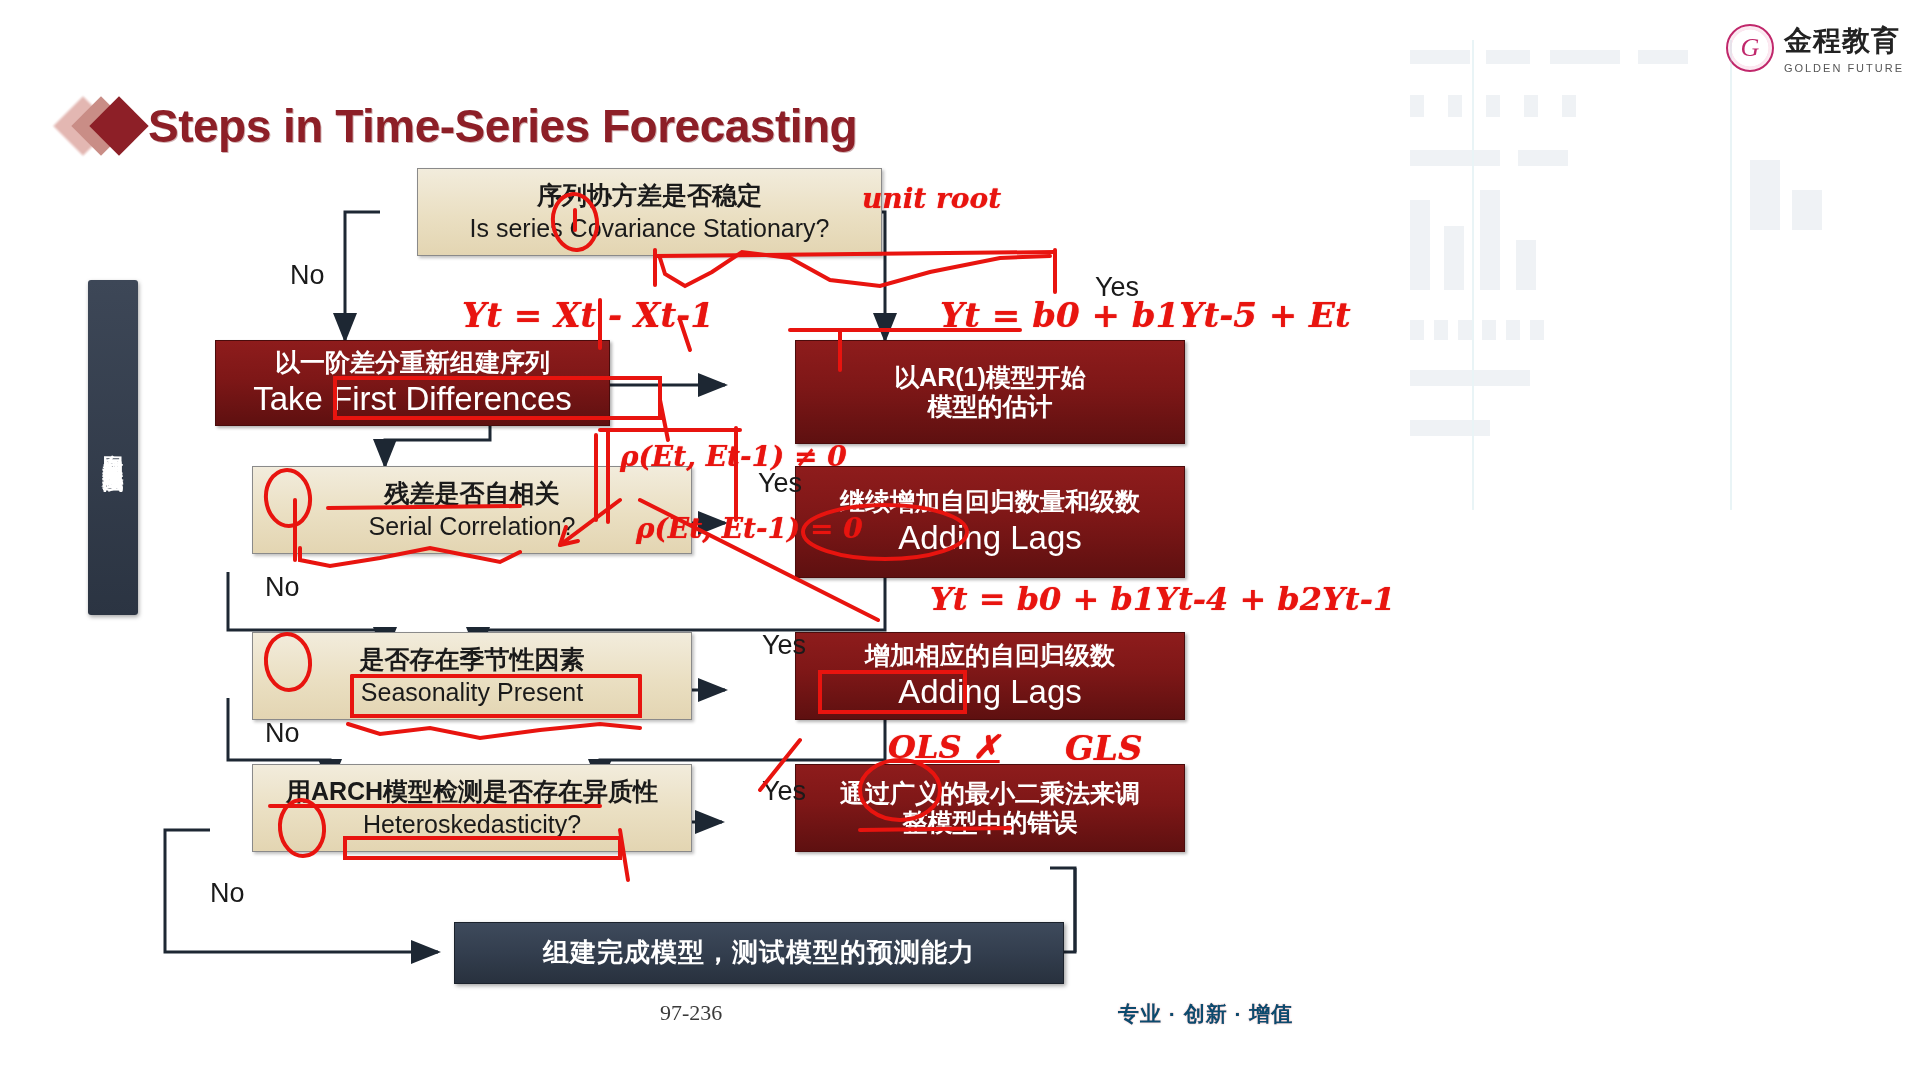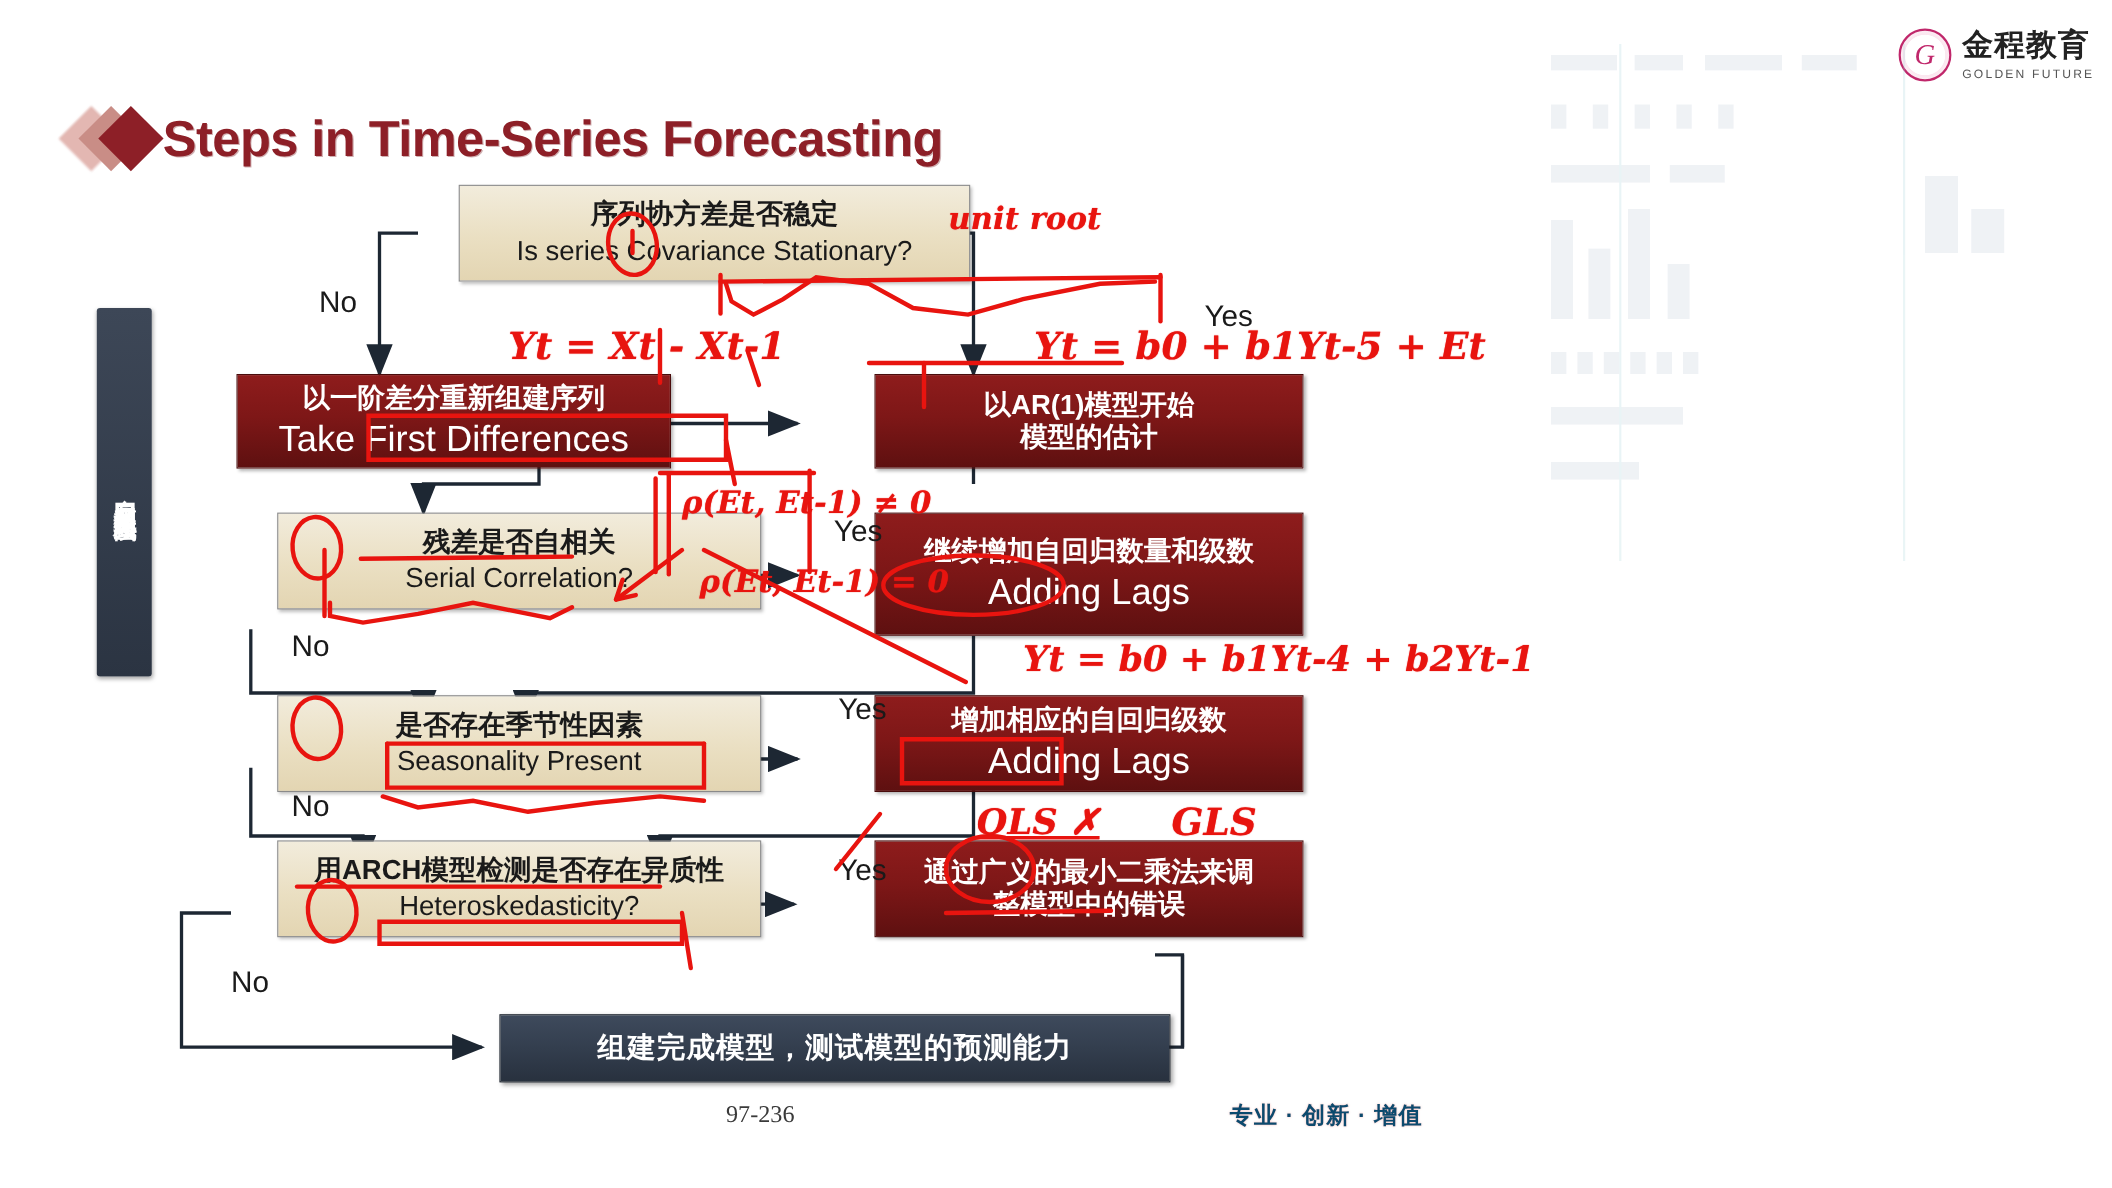--- a/index.html
+++ b/index.html
@@ -96,21 +96,21 @@
   #footer-slogan {
     position: absolute; left: 1118px; top: 1000px;
     font-size: 21px; font-weight: bold; color: #0c4a6e;
     letter-spacing: 1px;
     text-shadow: 0 0 2px rgba(232,69,60,.4);
   }
 
   
   #right-panel { position: absolute; left: 1400px; top: 0; width: 520px; height: 1080px; background:#fff; }
 
-  #logo-wrap { position: absolute; right: 16px; top: 22px; display: flex; align-items: flex-end; gap: 10px; }
+  #logo-wrap { position: absolute; right: 16px; top: 22px; display: flex; align-items: center; gap: 10px; }
   #logo-seal {
     width: 48px; height: 48px; border-radius: 50%;
     border: 2px solid #c0276b;
     position: relative; flex: none;
     background: radial-gradient(circle at 50% 50%, #fff 58%, #fbe6ef 60%, #fff 100%);
   }
   #logo-seal::after {
     content: "G"; position: absolute; inset: 0;
     display:flex; align-items:center; justify-content:center;
     font-family: "Liberation Serif", serif; font-style: italic;
@@ -196,21 +196,21 @@
       <div class="node decision" style="left:380px; top:168px; width:465px; height:88px;">
         <span class="cn">序列协方差是否稳定</span>
         <span class="en">Is series Covariance Stationary?</span>
       </div>
 
       <div class="node process" style="left:215px; top:340px; width:395px; height:86px;">
         <span class="cn">以一阶差分重新组建序列</span>
         <span class="en">Take First Differences</span>
       </div>
 
-      <div class="node process" style="left:795px; top:340px; width:390px; height:86px;">
+      <div class="node process" style="left:795px; top:340px; width:390px; height:104px;">
         <span class="cn">以AR(1)模型开始</span>
         <span class="cn">模型的估计</span>
       </div>
 
       <div class="node decision" style="left:215px; top:466px; width:440px; height:88px;">
         <span class="cn">残差是否自相关</span>
         <span class="en">Serial Correlation?</span>
       </div>
 
       <div class="node process" style="left:795px; top:466px; width:390px; height:112px;">

